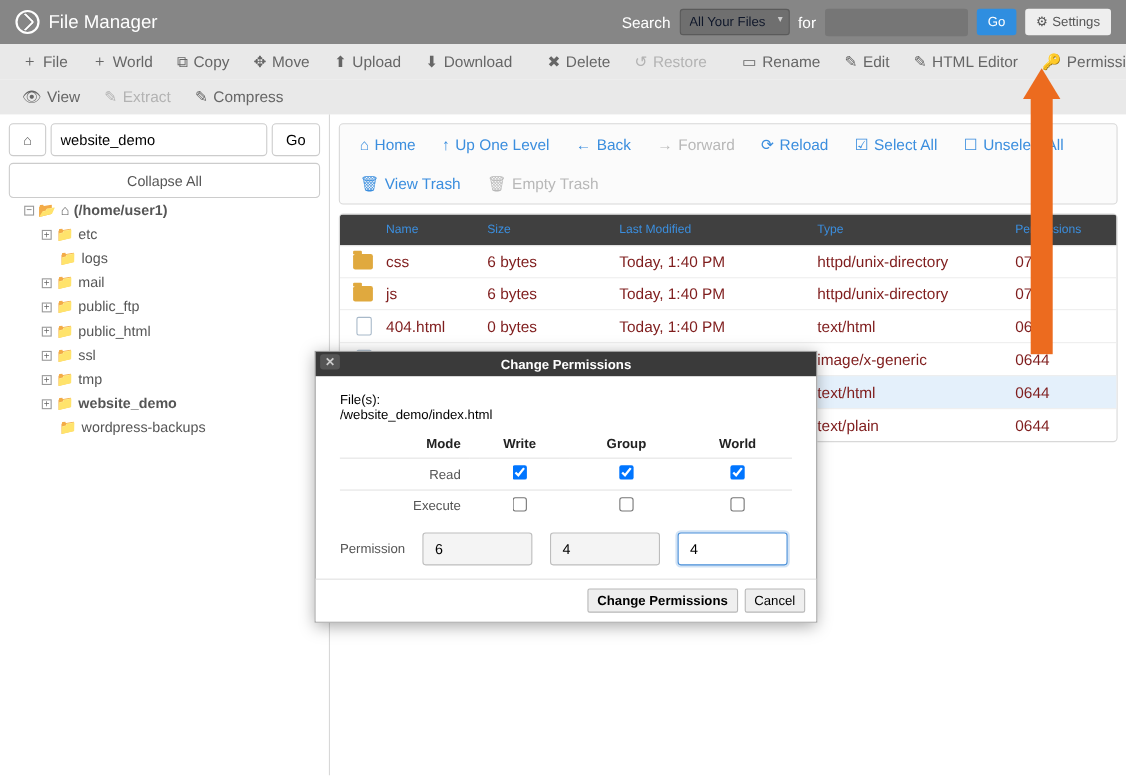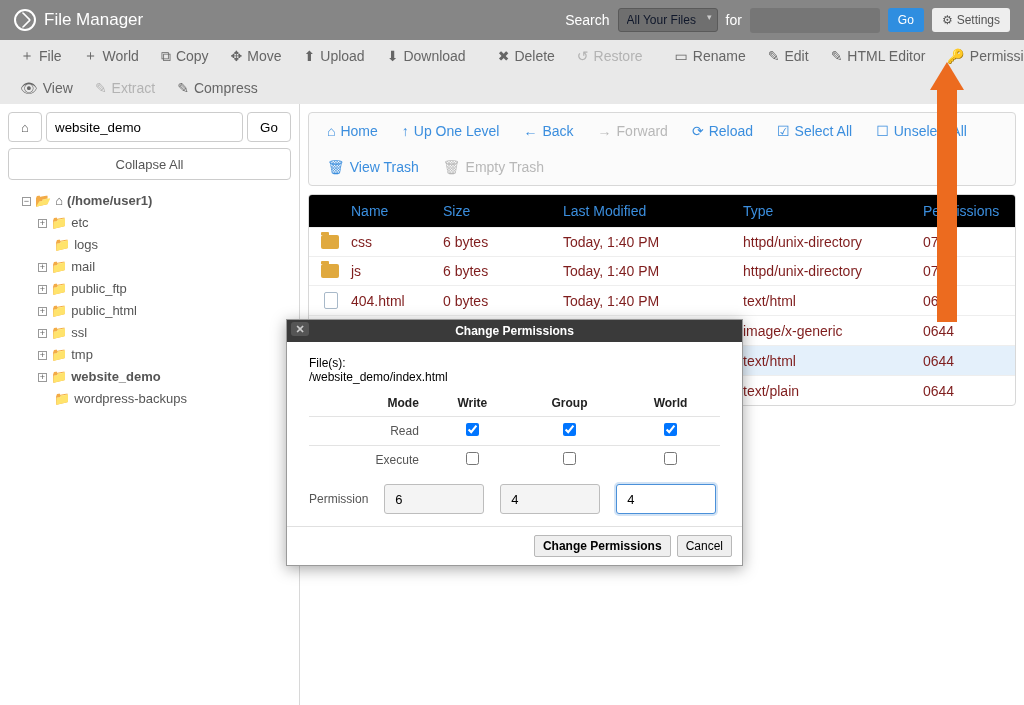--- a/index.html
+++ b/index.html
@@ -28,39 +28,39 @@
 
 .main { display:flex; height: calc(100% - 104px); }
 .left { width:300px; border-right:1px solid #d8d8d8; padding:8px; }
 .right { flex:1; padding:8px 8px 8px 8px; display:flex; flex-direction:column; }
 
 
 .path-row { display:flex; gap:4px; margin-bottom:6px; }
 .path-row .hm { border:1px solid #ccc; border-radius:4px; width:34px; height:30px; display:flex; align-items:center; justify-content:center; }
 .path-row .inp { flex:1; border:1px solid #ccc; border-radius:4px; height:30px; padding:0 8px; }
 .path-row .gobtn { border:1px solid #ccc; border-radius:4px; width:44px; height:30px; background:#fff; }
-.collapse { border:1px solid #ccc; border-radius:4px; height:32px; display:flex; align-items:center; justify-content:center; margin-bottom:10px;}
+.collapse { border:1px solid #ccc; border-radius:4px; height:32px; display:flex; align-items:center; justify-content:center; }
 
 
 .tree { font-size:13px; color:#555; line-height:20px; }
 .tree .row { display:flex; align-items:center; gap:4px; padding:1px 0;}
 .tree .ind1 { padding-left:14px; } .tree .ind2{padding-left:30px;} .tree .ind3{padding-left:46px;}
 .tree .pm { width:9px; height:9px; border:1px solid #999; font-size:9px; line-height:7px; text-align:center; color:#666; }
 .tree .fold { color:#e0a93e; }
 .tree .bold { font-weight:700; color:#555; }
 
 
 .rtb { border:1px solid #d8d8d8; background:#fbfbfb; border-radius:4px; padding:4px 8px; display:flex; flex-wrap:wrap; align-items:center; gap:4px 4px; margin-bottom:8px;}
 .rtb .btn { color:#3b8ede; padding:6px 10px; display:flex; align-items:center; gap:5px; font-size:14px;}
 .rtb .btn.dis { color:#b8b8b8;}
 
 
 .tbl { border:1px solid #d8d8d8; border-radius:4px; overflow:hidden; flex:0 0 auto;}
 .tbl .hd, .tbl .tr { display:grid; grid-template-columns:34px 1fr 120px 180px 180px 100px; align-items:center; padding:6px 0 6px 0; }
-.tbl .hd { background:#000000; color:#3b8ede; padding:8px 0; font-size:14px;}
+.tbl .hd { background:#404040; color:#3b8ede; padding:8px 0; font-size:11px;}
 .tbl .hd .c { padding-left:8px; }
 .tbl .tr { border-top:1px solid #eee; font-size:14px;}
 .tbl .tr .c { padding-left:8px; color:#7f1d1d;}
 .tbl .tr.sel { background:#e4f0fb; }
 .fic { width:18px; height:14px; display:inline-block;}
 .fic.folder { background:#e0a93e; border-radius:2px; position:relative;}
 .fic.folder::before{content:"";position:absolute;top:-3px;left:0;width:8px;height:3px;background:#e0a93e;border-radius:1px 1px 0 0;}
 .fic.file{ border:1px solid #a8b9c9; border-radius:2px; width:14px; height:17px; background:#fff; margin-left:2px;}
 .iconcell { display:flex; justify-content:center;}
 

